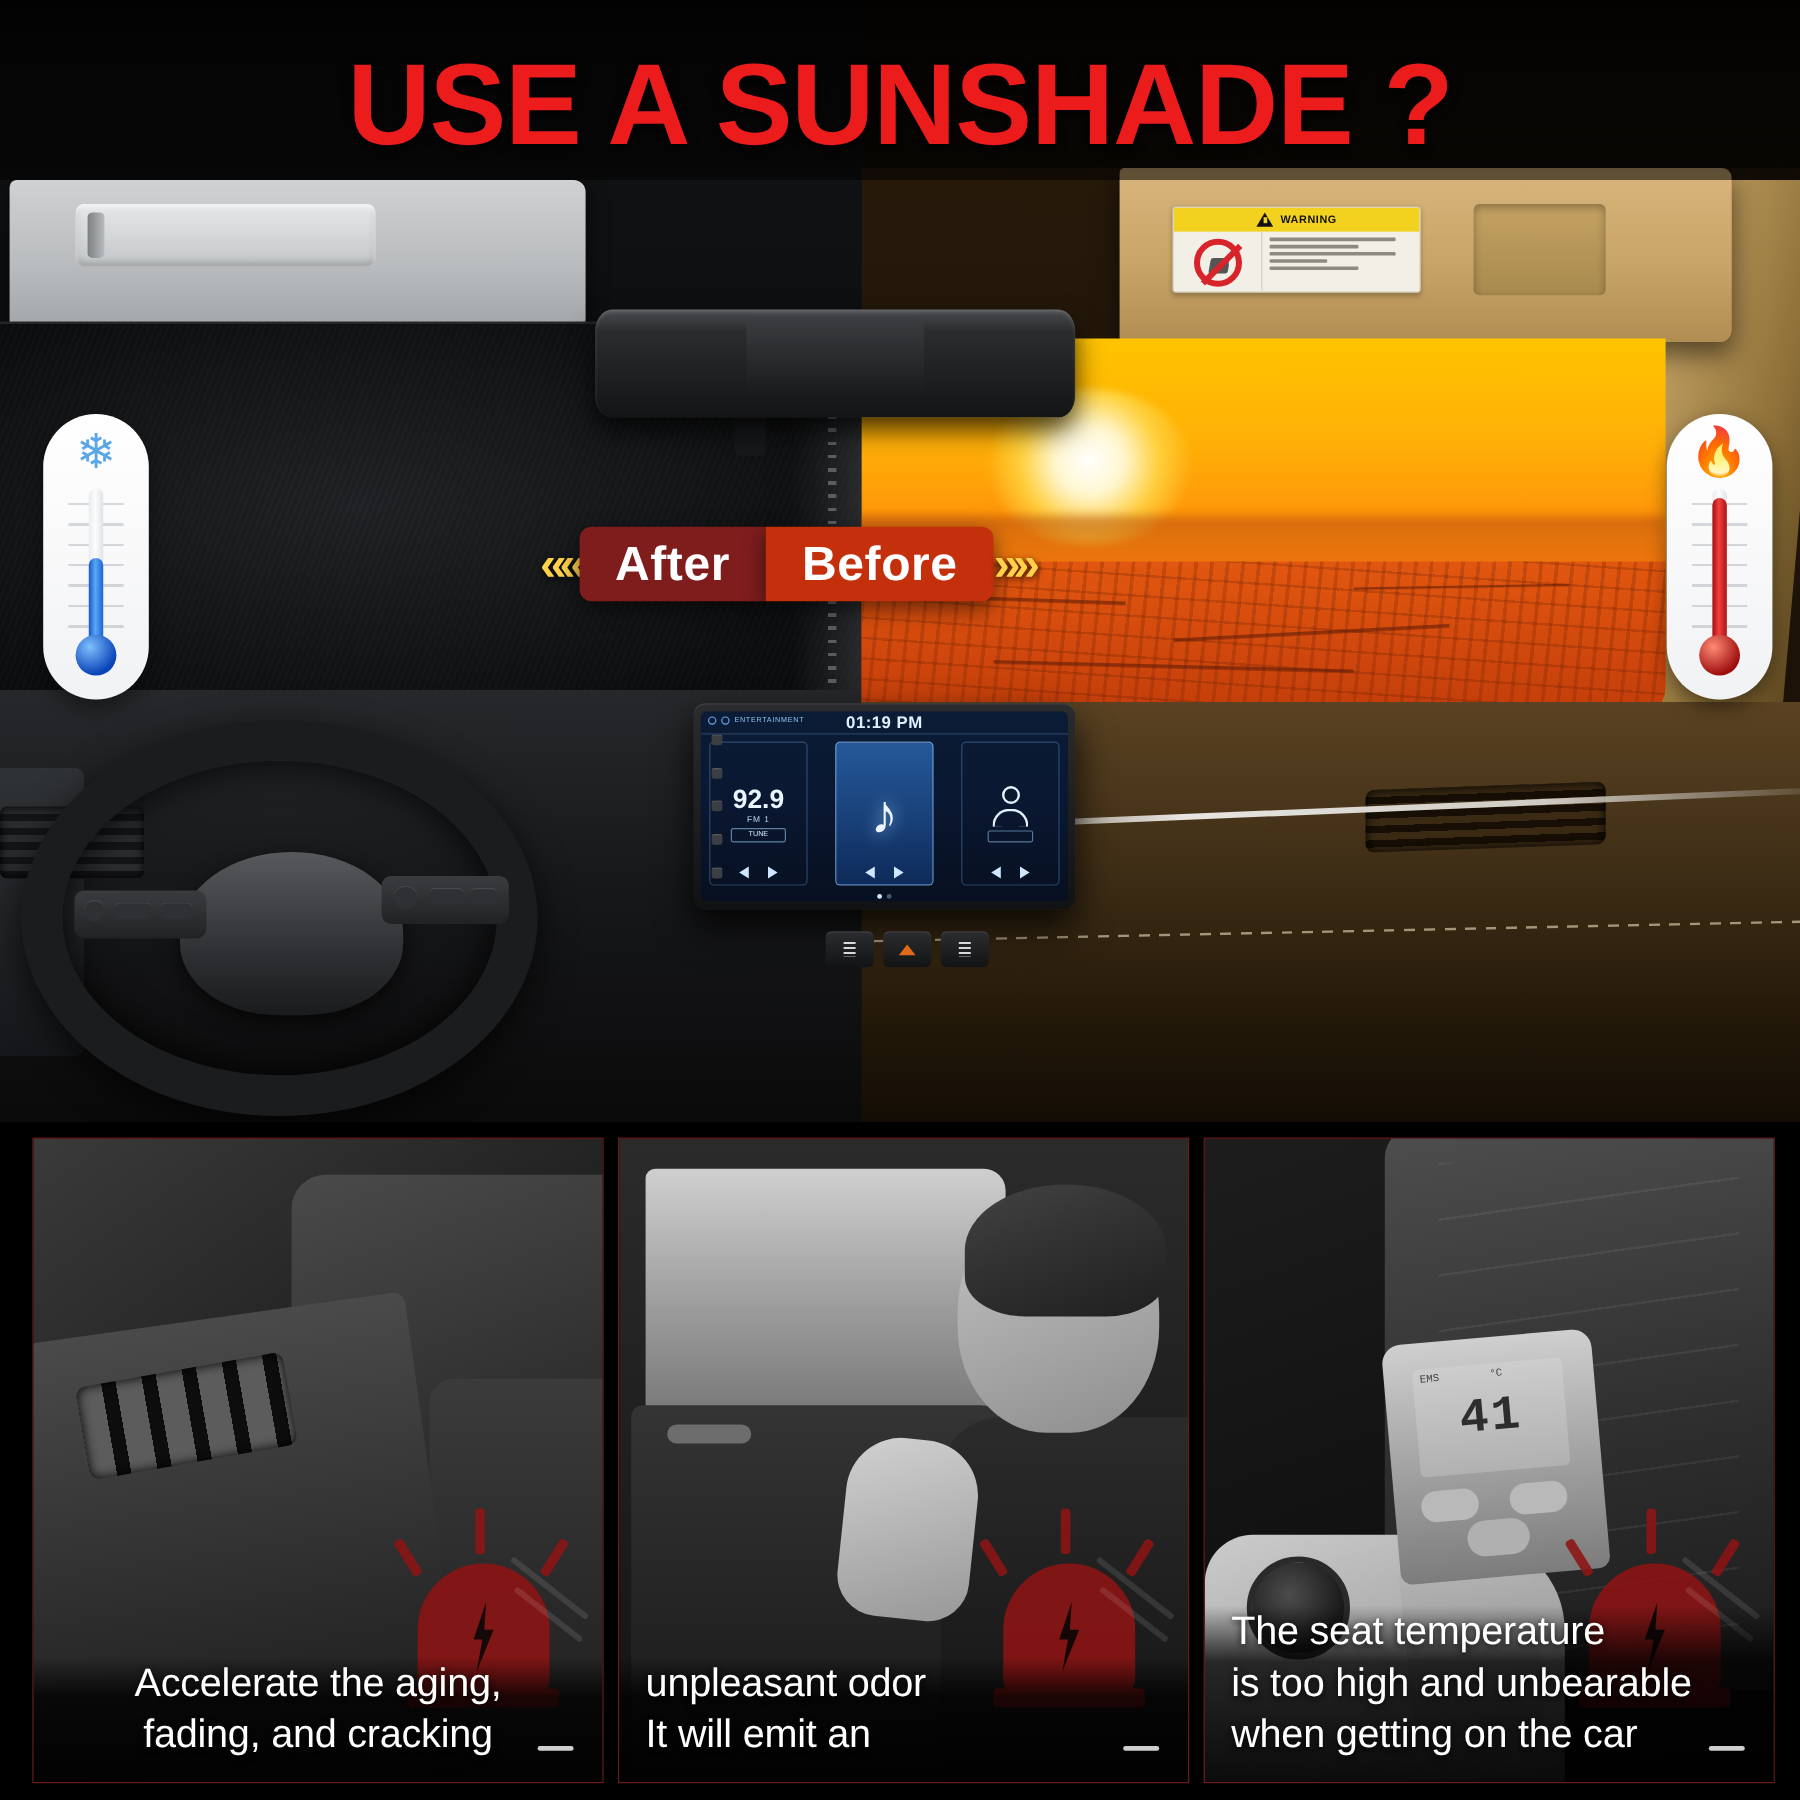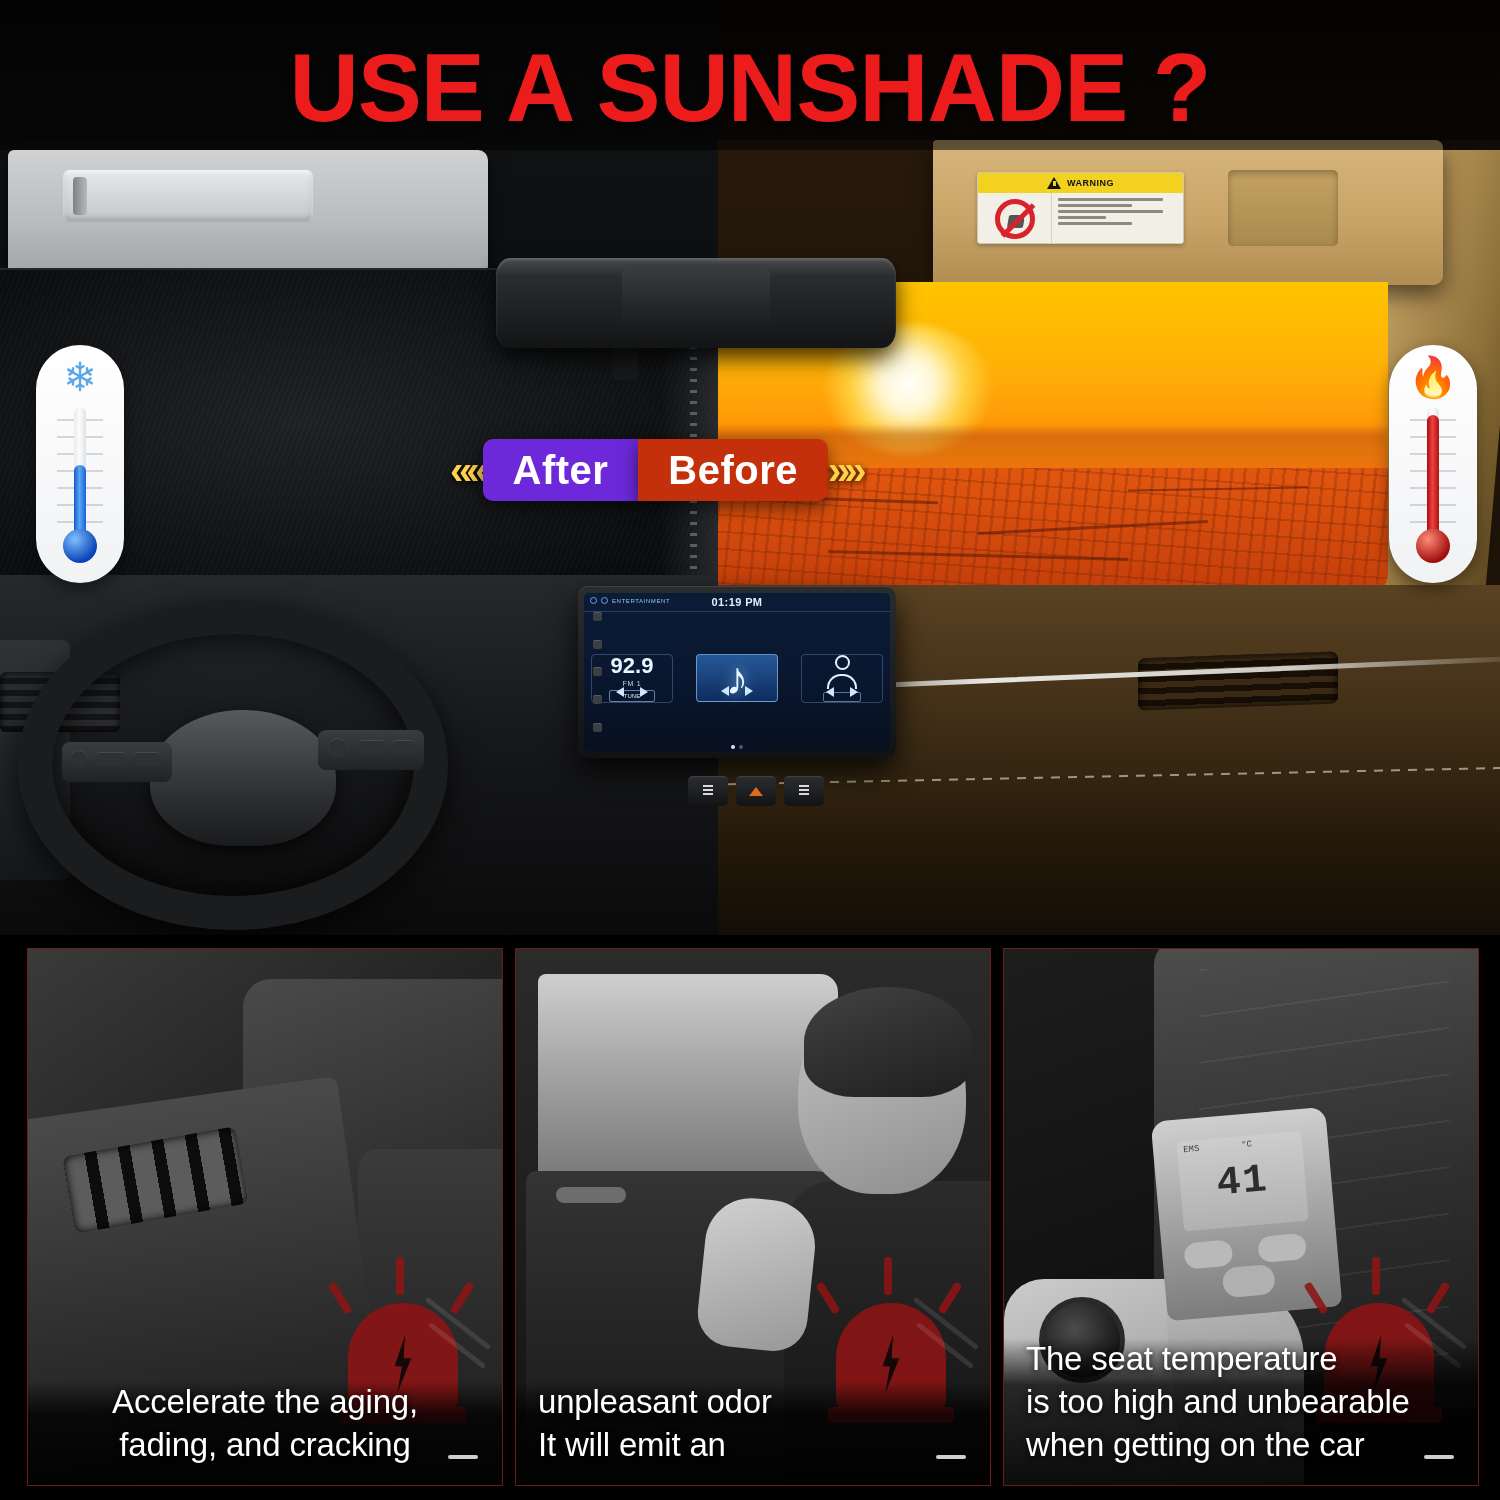--- a/index.html
+++ b/index.html
@@ -117,25 +117,25 @@
     background:linear-gradient(180deg,#3b3d40,#17181a); }
   .mirror-stem { position:absolute; left:612px; top:340px; width:26px; height:40px; background:#17181a; z-index:5; border-radius:0 0 5px 5px; }
 
   .infotainment { position:absolute; left:578px; top:586px; width:318px; height:172px; z-index:7;
     background:linear-gradient(180deg,#2a2c2e,#111213); border-radius:10px; padding:7px 6px;
     box-shadow:0 14px 30px rgba(0,0,0,.8), inset 0 1px 0 rgba(255,255,255,.1); }
   .it-screen { position:relative; width:100%; height:100%; border-radius:5px; overflow:hidden;
     background:linear-gradient(180deg,#0b1c36 0%,#0a1730 50%,#071020 100%); display:flex; flex-direction:column; }
   .it-top { height:19px; display:flex; align-items:center; justify-content:center; position:relative;
     border-bottom:1px solid rgba(120,170,240,.25); }
-  .it-time { font-size:11px; color:#dff0ff; font-weight:bold; letter-spacing:.4px; }
+  .it-time { font-size:14px; color:#dff0ff; font-weight:bold; letter-spacing:.4px; }
   .it-topleft { position:absolute; left:6px; top:4px; display:flex; gap:4px; align-items:center; }
   .it-dot { width:7px; height:7px; border-radius:50%; border:1.4px solid #67a6ea; }
   .it-brand { font-size:6px; color:#8fc2f2; letter-spacing:.6px; }
-  .it-body { flex:1; display:flex; gap:23px; padding:6px 7px 4px 7px;align-items:center; }
+  .it-body { flex:1; display:flex; gap:23px; padding:6px 7px 4px 7px; }
   .it-tile { flex:1; border:1px solid rgba(110,165,230,.35); border-radius:4px; position:relative;
     display:flex; flex-direction:column; align-items:center; justify-content:center; gap:3px; }
   .it-tile.mid { background:linear-gradient(180deg, rgba(60,140,235,.55), rgba(25,90,190,.35)); border-color:rgba(160,205,255,.6); }
   .it-freq { font-size:22px; font-weight:bold; color:#eaf6ff; line-height:1; }
   .it-sub { font-size:7px; color:#bcd9f4; letter-spacing:.8px; }
   .it-pill { width:58%; height:12px; border:1px solid rgba(150,200,245,.6); border-radius:2px;
     display:flex; align-items:center; justify-content:center; font-size:6px; color:#d3e9ff; }
   .it-ctrls { display:flex; gap:16px; position:absolute; bottom:5px; }
   .it-tri-l { width:0;height:0;border-top:5px solid transparent;border-bottom:5px solid transparent;border-right:8px solid #cfe6ff; }
   .it-tri-r { width:0;height:0;border-top:5px solid transparent;border-bottom:5px solid transparent;border-left:8px solid #cfe6ff; }
@@ -173,21 +173,21 @@
   .thermo.right .th-bulb { background:radial-gradient(circle at 35% 30%,#ff8b76,#9e0d0d 72%); }
   .th-ticks { position:absolute; left:50%; transform:translateX(-50%); top:74px; width:46px; height:118px;
     background:repeating-linear-gradient(180deg, rgba(150,155,165,.38) 0 2px, transparent 2px 17px); }
 
   
   .ab-wrap { position:absolute; left:450px; top:432px; height:76px; display:flex; align-items:center; z-index:10; }
   .chev-grp { display:flex; align-items:center; font-size:40px; font-weight:bold; color:#ffd24a; line-height:1;
     text-shadow:0 2px 6px rgba(0,0,0,.8); letter-spacing:-6px; }
   .badge { height:62px; display:flex; align-items:center; justify-content:center; padding:0 30px;
     font-size:40px; font-weight:bold; color:#fff; letter-spacing:.5px; box-shadow:0 6px 18px rgba(0,0,0,.55); }
-  .badge.after { background:#6d28d9; border-radius:10px 0 0 10px; }
+  .badge.after { background:#7f1d1d; border-radius:10px 0 0 10px; }
   .badge.before { background:#c42f0c; border-radius:0 10px 10px 0; }
 
   
   .redline { position:absolute; left:30px; top:880px; z-index:11; display:flex; align-items:center; gap:14px; }
   .redline .txt { font-size:47px; font-weight:bold; color:#f21414; font-family:"Liberation Sans", sans-serif;
     letter-spacing:-.6px; text-shadow:0 3px 10px rgba(0,0,0,.9); white-space:nowrap; }
   .redline .arrows { font-size:34px; color:#f21414; font-weight:bold; letter-spacing:-4px; }
 
   
   .panels { position:absolute; left:0; top:935px; width:1500px; height:565px; background:#000; }

